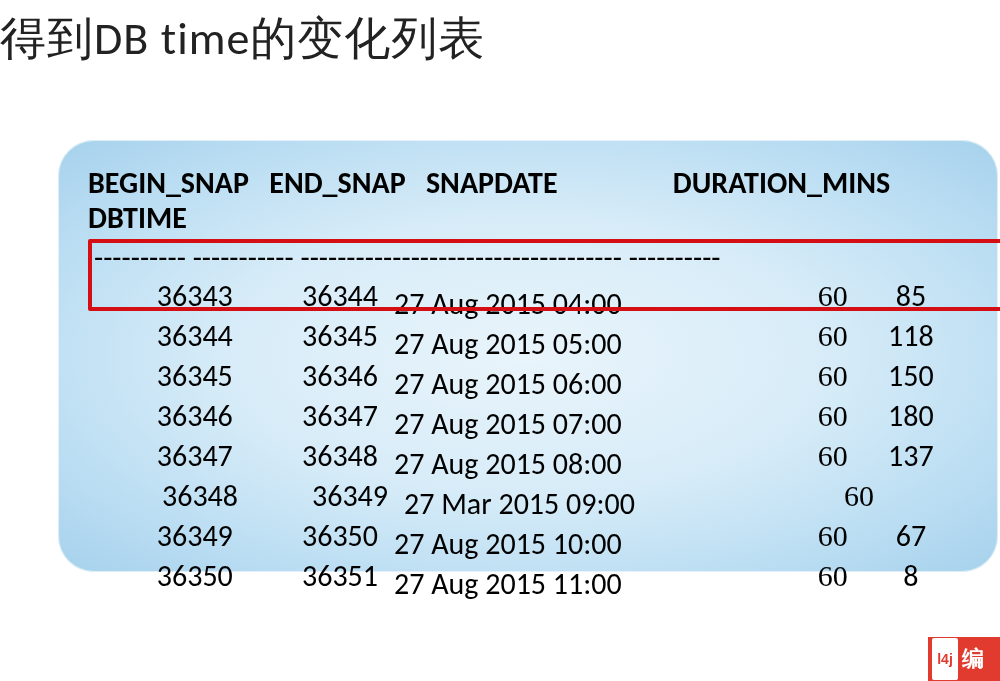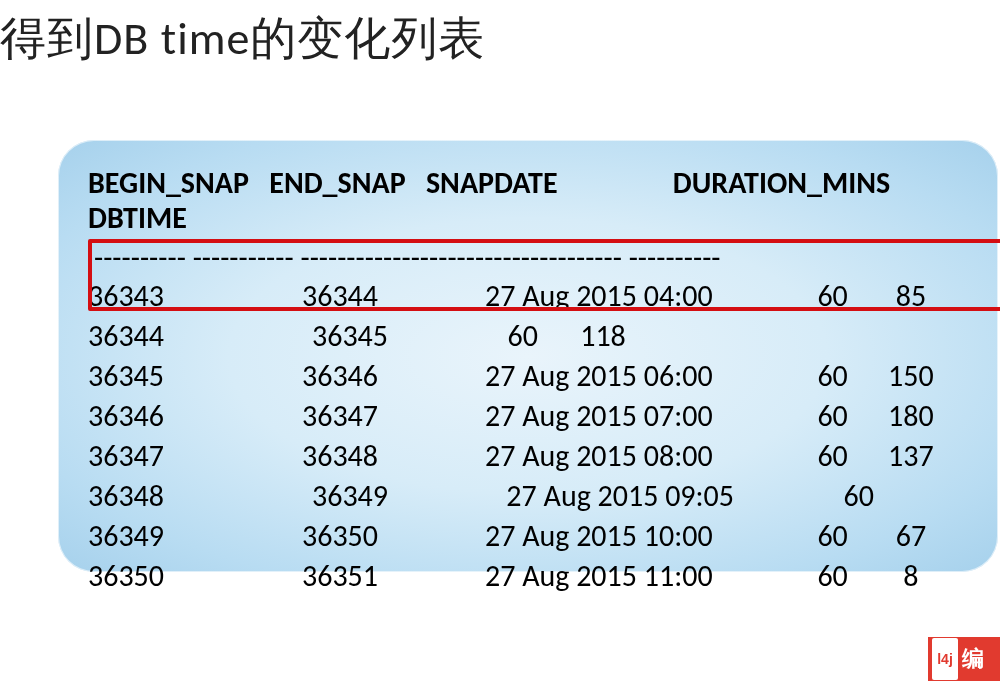--- a/index.html
+++ b/index.html
@@ -53,24 +53,24 @@
   }
 
   .row {
     display: flex;
     font-family: "Calibri", Arial, sans-serif;
     font-size: 30px;
     color: #000;
     line-height: 40px;
     height: 40px;
   }
-  .c1 { width: 150px; padding-right: 10px;}
+  .c1 { width: 150px; text-align: right; padding-right: 10px;}
   .c2 { width: 140px; text-align: right; padding-right: 10px;}
-  .c3 { width: 330px; text-align: right;  padding-left: 6px;}
-  .c4 { width: 140px; text-align: right; padding-right: 10px;}
+  .c3 { width: 330px; text-align: left;  padding-left: 6px; margin-top: 8px;}
+  .c4 { width: 140px; text-align: right; padding-right: 10px; font-family: Liberation Serif, serif;}
   .c5 { width: 110px; text-align: center; padding-right: 4px;}
 
   .highlight-box {
     position: absolute;
     border: 4px solid #d40e12;
     border-radius: 2px;
     box-sizing: border-box;
   }
 
   
@@ -125,20 +125,21 @@
         <div class="row">
           <span class="c1">36343</span>
           <span class="c2">36344</span>
           <span class="c3">27 Aug 2015 04:00</span>
           <span class="c4">60</span>
           <span class="c5">85</span>
         </div>
         <div class="row">
           <span class="c1">36344</span>
           <span class="c2">36345</span>
+          <span class="c3">27 Aug 2015 05:00</span>
           <span class="c4">60</span>
           <span class="c5">118</span>
         </div>
         <div class="row">
           <span class="c1">36345</span>
           <span class="c2">36346</span>
           <span class="c3">27 Aug 2015 06:00</span>
           <span class="c4">60</span>
           <span class="c5">150</span>
         </div>
@@ -152,21 +153,21 @@
         <div class="row">
           <span class="c1">36347</span>
           <span class="c2">36348</span>
           <span class="c3">27 Aug 2015 08:00</span>
           <span class="c4">60</span>
           <span class="c5">137</span>
         </div>
         <div class="row">
           <span class="c1">36348</span>
           <span class="c2">36349</span>
-          <span class="c3">27 Aug 2015 09:05</span>
+          <span class="c3">27 Mar 2015 09:00</span>
           <span class="c4">60</span>
         </div>
         <div class="row">
           <span class="c1">36349</span>
           <span class="c2">36350</span>
           <span class="c3">27 Aug 2015 10:00</span>
           <span class="c4">60</span>
           <span class="c5">67</span>
         </div>
         <div class="row">

